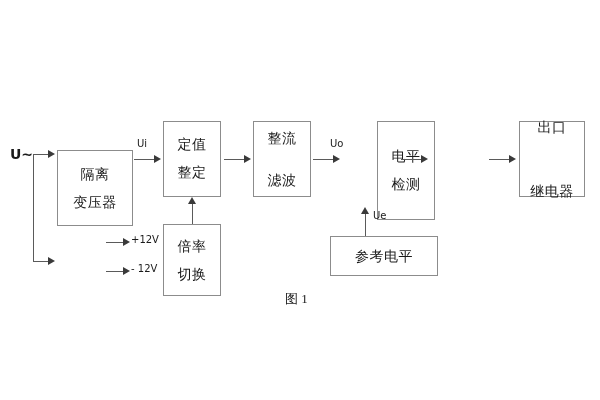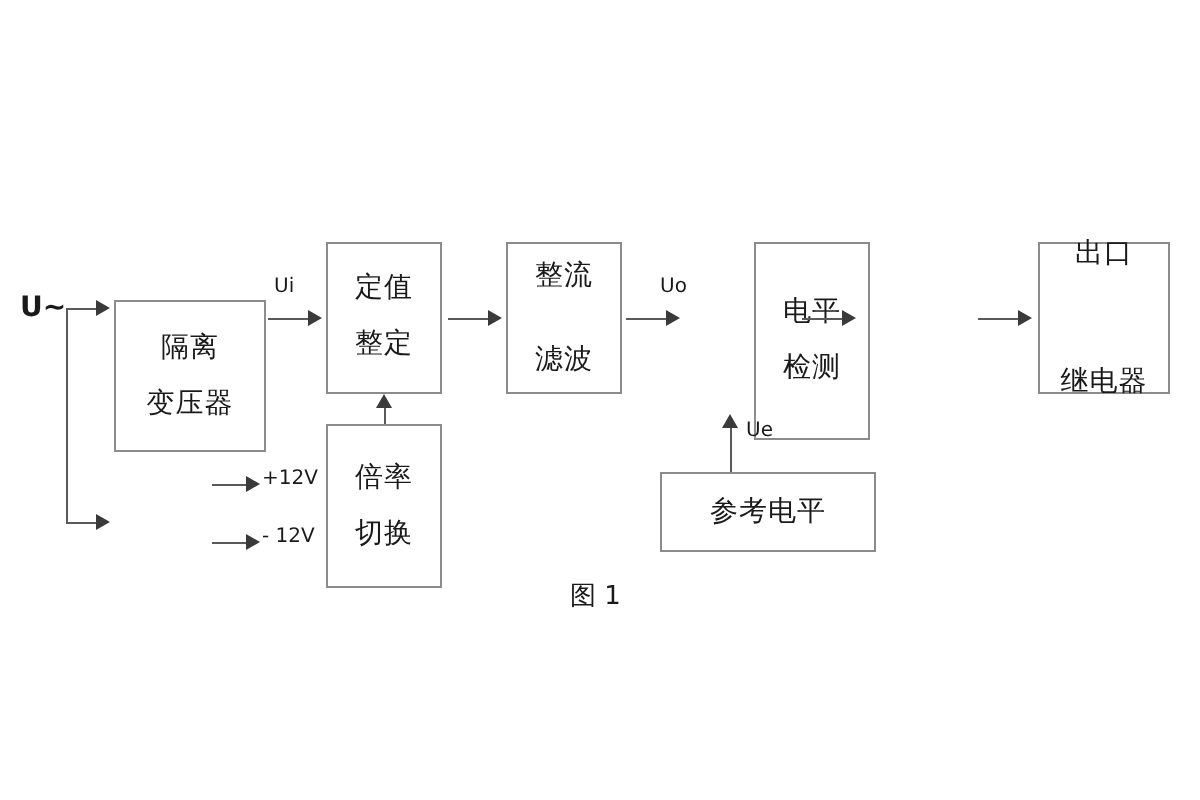--- a/index.html
+++ b/index.html
@@ -156,24 +156,24 @@
 
 
   <div class="hline" style="left:106px; top:242px; width:18px;"></div>
   <div class="arrow-r" style="left:123px; top:238px;"></div>
   <div class="label" style="left:131px; top:235px;">+12V</div>
 
   <div class="hline" style="left:106px; top:271px; width:18px;"></div>
   <div class="arrow-r" style="left:123px; top:267px;"></div>
   <div class="label" style="left:131px; top:264px;">- 12V</div>
 
-  <div class="block" style="left:163px; top:212px; width:58px; height:82px;">
+  <div class="block" style="left:163px; top:224px; width:58px; height:72px;">
     <span class="ln">倍率</span>
     <span class="ln">切换</span>
   </div>
 
   <div class="block single" style="left:330px; top:236px; width:108px; height:40px;">
     <span class="ln">参考电平</span>
   </div>
 
-  <div class="label cap" style="left:285px; top:292px;">图 1</div>
+  <div class="label cap" style="left:285px; top:292px;font-family:Liberation Serif, serif;">图 1</div>
 
 </div>
 
 </body></html>

